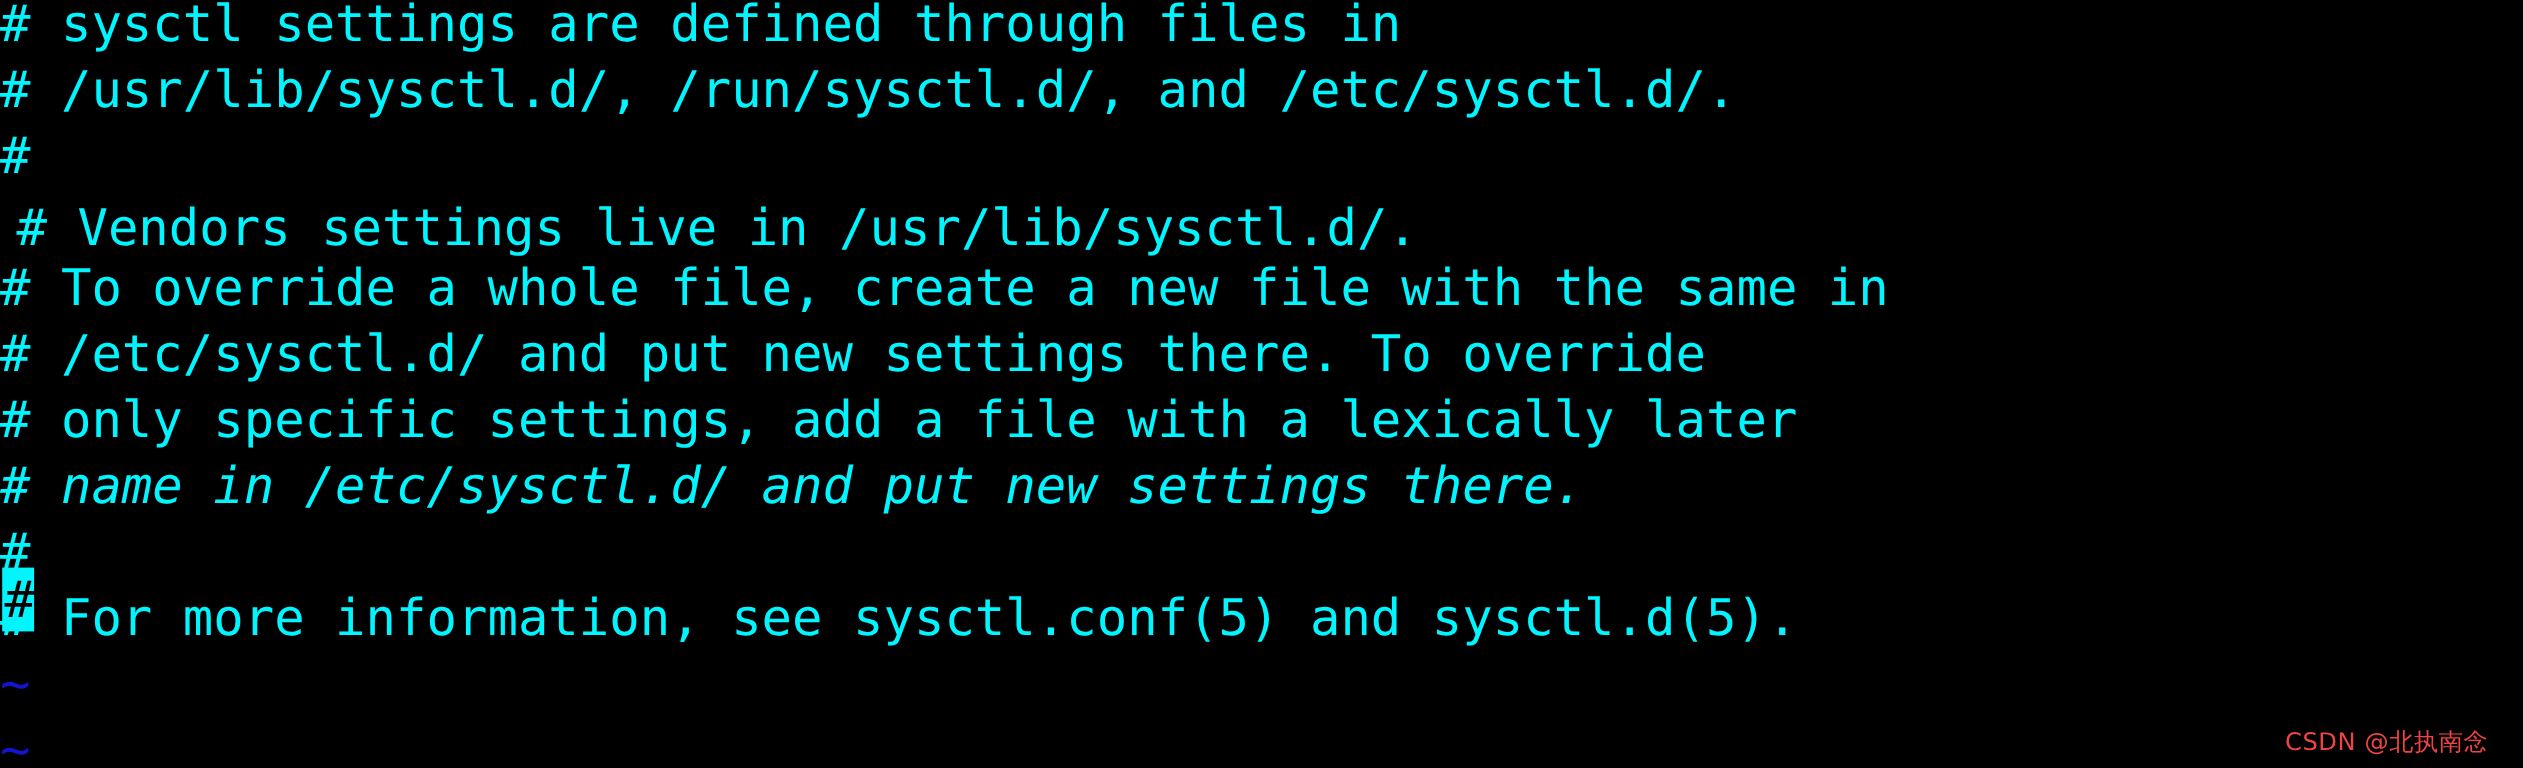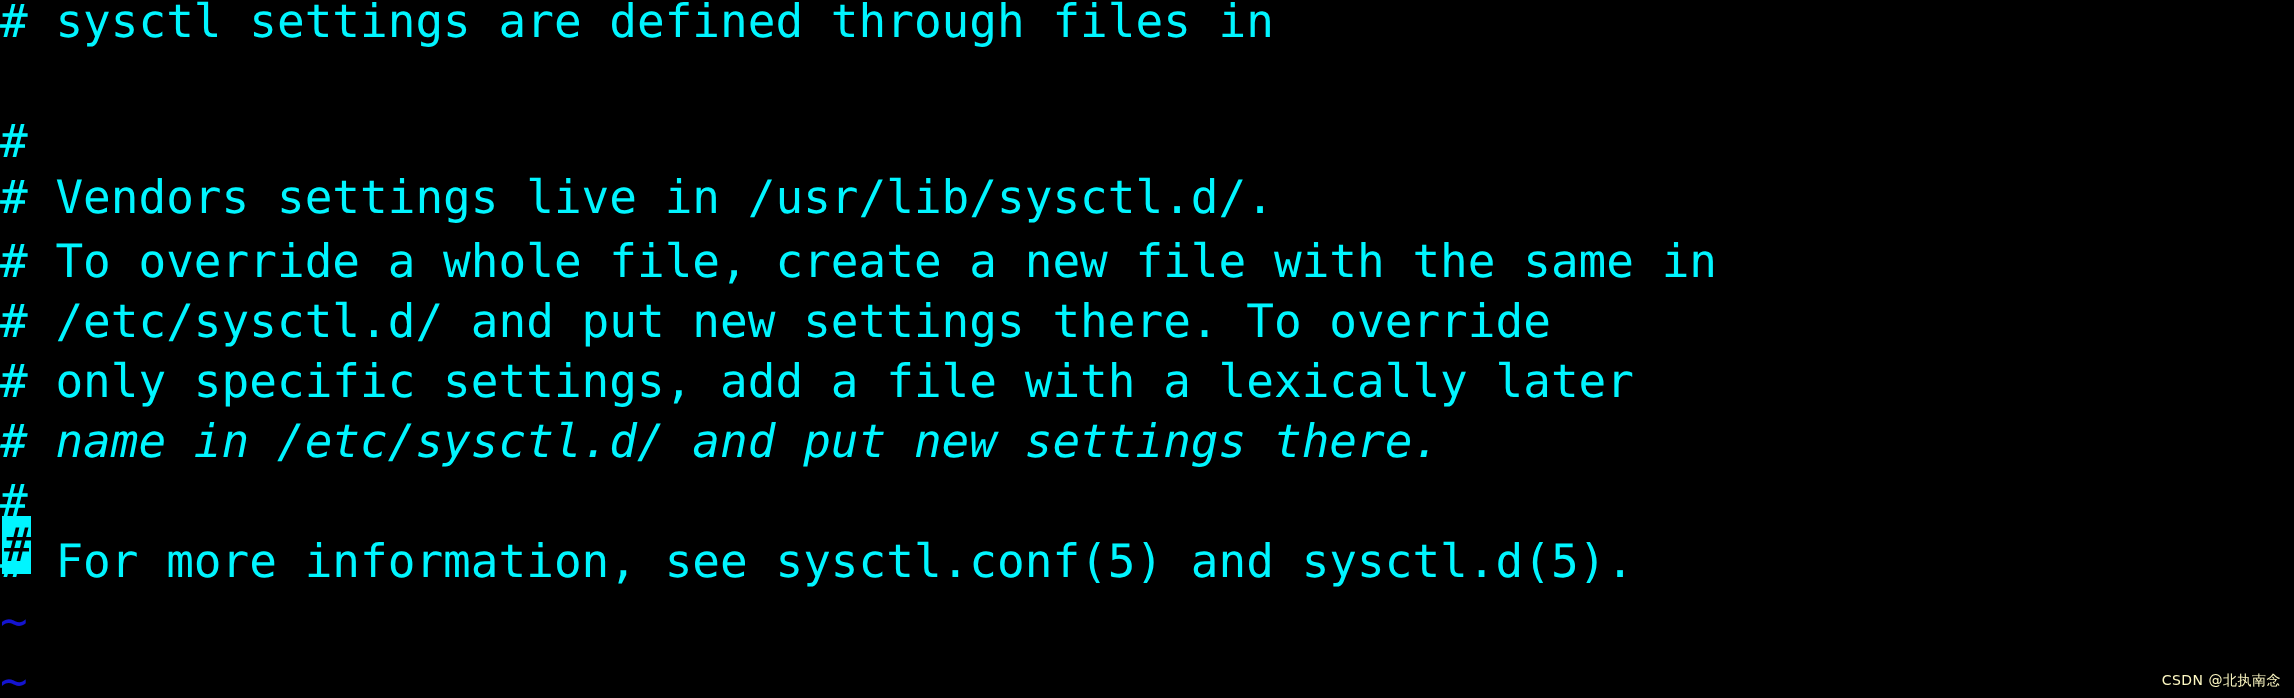--- a/index.html
+++ b/index.html
@@ -58,39 +58,40 @@
   .cursor-glyph {
     position: absolute;
     white-space: pre;
     font-size: 46px;
     line-height: 58px;
     color: #000000;
     font-family: "DejaVu Sans Mono", "Liberation Mono", monospace;
   }
   .watermark {
     position: absolute;
-    right: 13px;
+    right: 32px;
     bottom: 8px;
     font-family: "DejaVu Sans", "Liberation Sans", sans-serif;
-    font-size: 14px;
-    color: #fef9c3;
+    font-size: 22px;
+    color: #ef4444;
     white-space: pre;
     letter-spacing: 0.5px;
   }
 </style>
 </head>
 <body>
 
 <div id="terminal">
 
   <div class="buffer">
 
     <div class="line" style="top:-9px;"><span class="txt"># sysctl settings are defined through files in</span></div>
+    <div class="line" style="top:51px;"><span class="txt"># /usr/lib/sysctl.d/, /run/sysctl.d/, and /etc/sysctl.d/.</span></div>
     <div class="line" style="top:111px;"><span class="txt">#</span></div>
-    <div class="line" style="top:167px;"><span class="txt"># Vendors settings live in /usr/lib/sysctl.d/.</span></div>
+    <div class="line" style="top:177px;margin-left:15px;"><span class="txt"># Vendors settings live in /usr/lib/sysctl.d/.</span></div>
     <div class="line" style="top:231px;"><span class="txt"># To override a whole file, create a new file with the same in</span></div>
     <div class="line" style="top:291px;"><span class="txt"># /etc/sysctl.d/ and put new settings there. To override</span></div>
     <div class="line" style="top:351px;text-align:right;"><span class="txt"># only specific settings, add a file with a lexically later</span></div>
     <div class="line" style="top:411px;font-style:italic;"><span class="txt"># name in /etc/sysctl.d/ and put new settings there.</span></div>
     <div class="line" style="top:471px;"><span class="txt">#</span></div>
     <div class="line" style="top:531px;"><span class="txt"># For more information, see sysctl.conf(5) and sysctl.d(5).</span></div>
 
     <div class="tilde-row" style="top:591px;"><span>~</span></div>
     <div class="tilde-row" style="top:651px;"><span>~</span></div>
 

